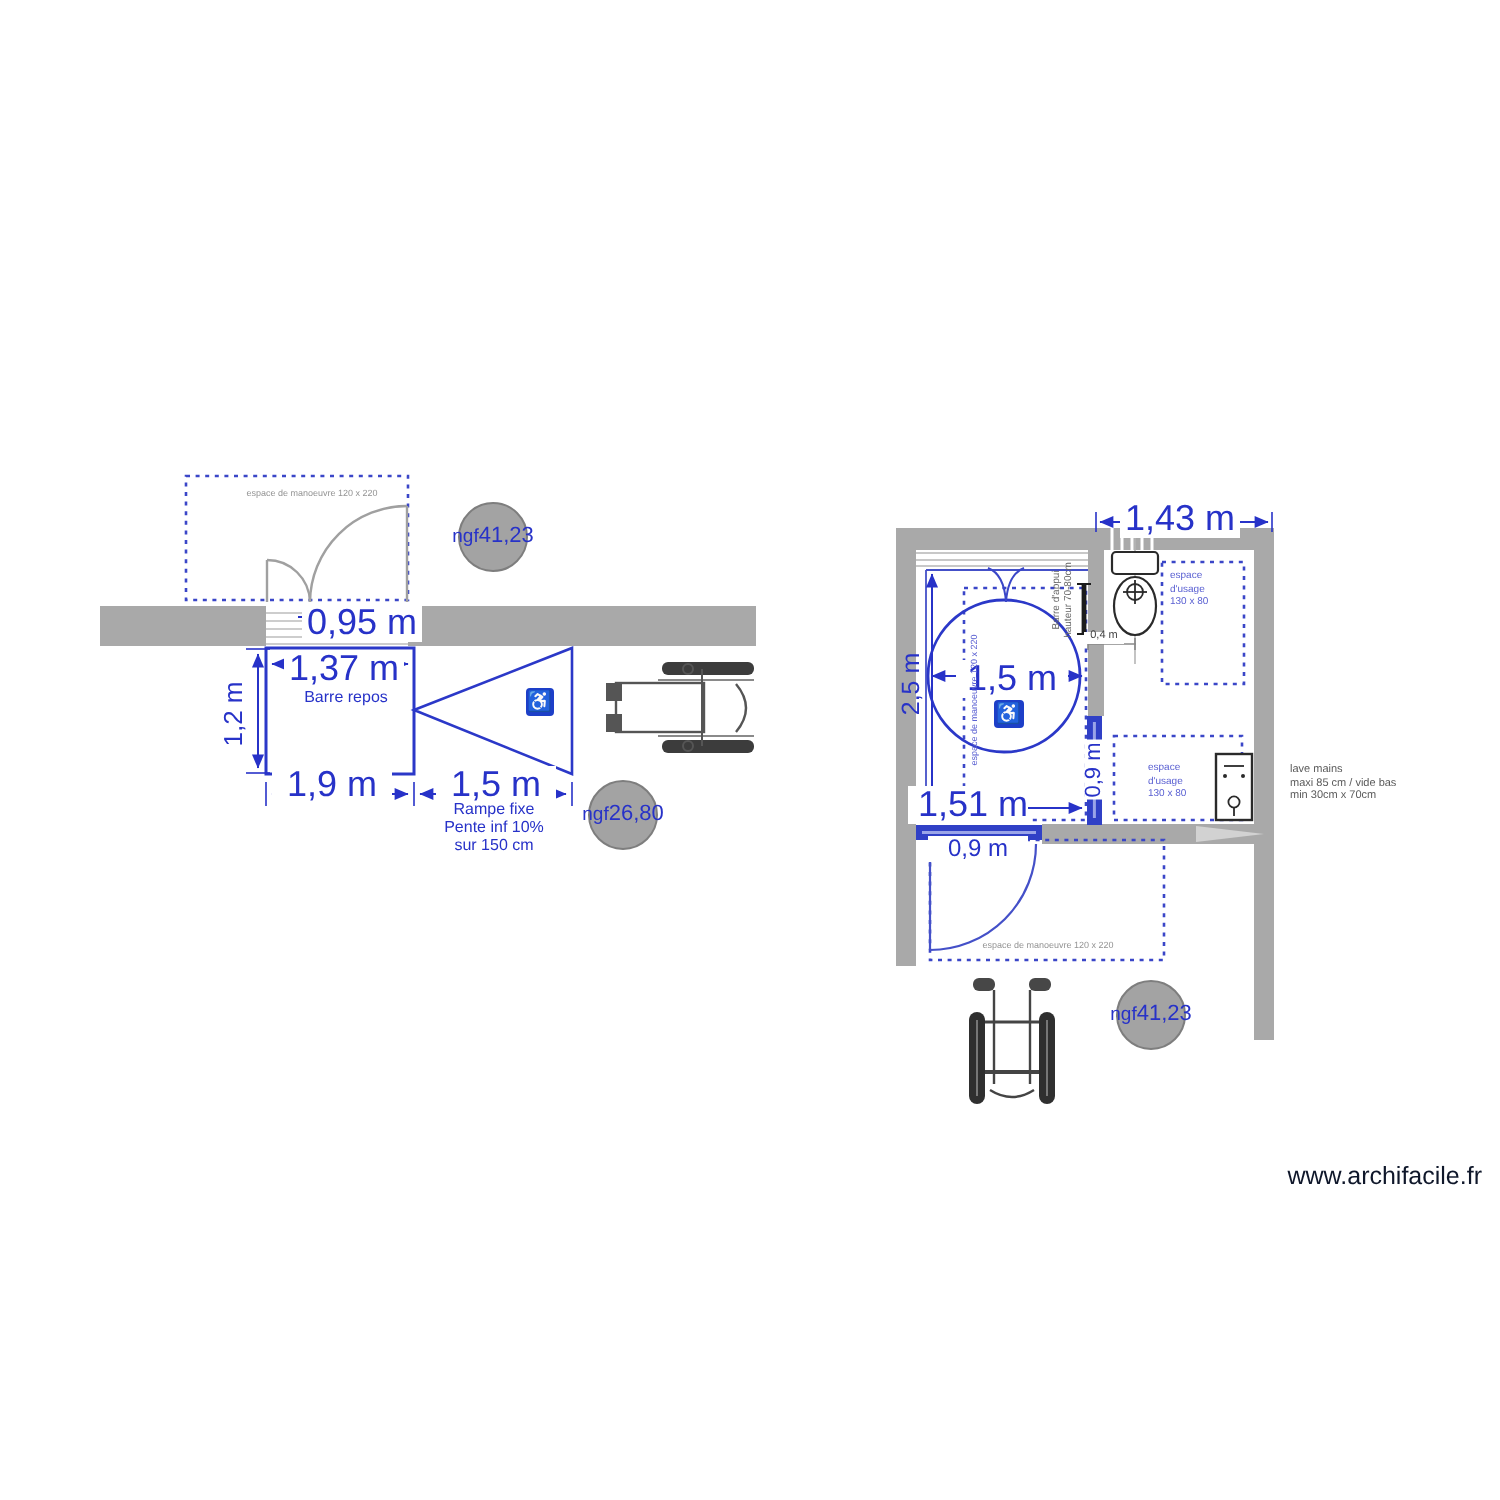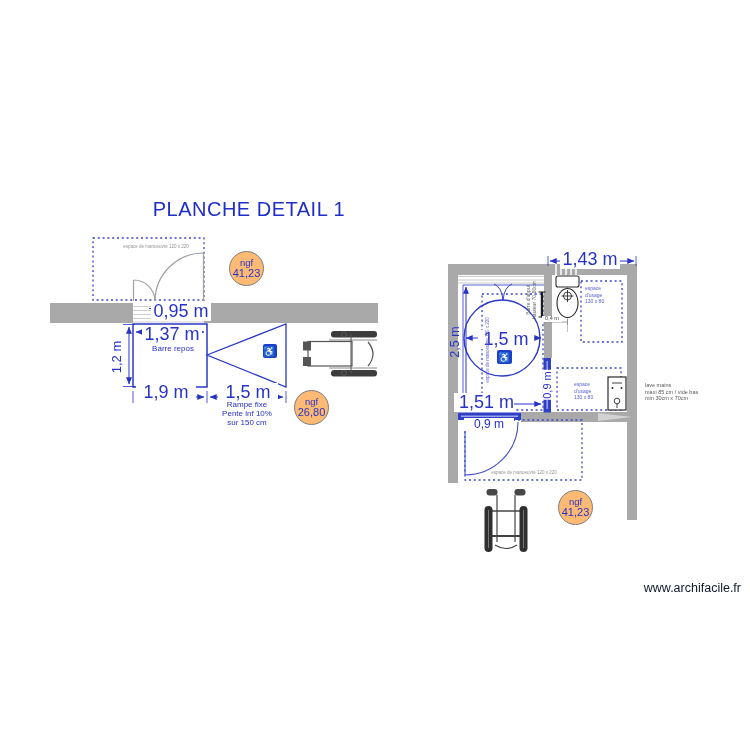--- a/index.html
+++ b/index.html
@@ -10,21 +10,21 @@
   .lbl{position:absolute;color:#2732c8;white-space:nowrap;line-height:1.05;}
   .c{text-align:center;}
   .bg{background:#fff;}
   .rot{transform:translate(-50%,-50%) rotate(-90deg);transform-origin:center;}
   .title{font-size:20px;color:#1f2ec8;letter-spacing:0.5px;}
   .dim{font-size:18px;}
   .tinyg{font-size:4.5px;color:#949494;}
   .tinyb{font-size:5px;color:#5a60d2;line-height:1.3;}
   .noteg{font-size:5.5px;color:#5a5a5a;line-height:1.2;}
   .ngf{position:absolute;width:33px;height:33px;border:1.2px solid #7e7e7e;border-radius:50%;
-       background:#fdba74;display:flex;flex-direction:column;align-items:center;justify-content:center;
+       background:#a3a3a3;display:flex;flex-direction:row;align-items:center;justify-content:center;
        color:#2732c8;}
   .ngf .l1{font-size:9.5px;line-height:1;}
   .ngf .l2{font-size:11px;line-height:1;}
   .wc-icon{position:absolute;background:#1d3fc8;color:#fff;border-radius:2px;
            display:flex;align-items:center;justify-content:center;}
   .watermark{font-size:12.5px;color:#0f172a;text-align:right;}
 </style>
 </head>
 <body>
 
@@ -194,21 +194,20 @@
     <rect x="484.5" y="506" width="8" height="46" rx="4" fill="#2f2f2f"></rect>
     <rect x="519.5" y="506" width="8" height="46" rx="4" fill="#2f2f2f"></rect>
     <line x1="488.5" y1="510" x2="488.5" y2="548" stroke="#777" stroke-width="1"></line>
     <line x1="523.5" y1="510" x2="523.5" y2="548" stroke="#777" stroke-width="1"></line>
     <path d="M495,545 Q506,552 517,545" fill="none" stroke="#444" stroke-width="1.2"></path>
   </g>
 </svg>
 
 <div class="labels">
 
-  <div class="lbl title c" style="left:149px;top:199px;width:200px;">PLANCHE DETAIL 1</div>
   <div class="lbl tinyg c" style="left:110px;top:245px;width:92px;">espace de manoeuvre 120 x 220</div>
   <div class="lbl dim c bg" style="left:151px;top:302px;width:60px;">0,95 m</div>
   <div class="lbl dim c bg" style="left:142px;top:325px;width:60px;">1,37 m</div>
   <div class="lbl c" style="left:138px;top:345px;width:70px;font-size:8px;">Barre repos</div>
   <div class="lbl rot" style="left:117px;top:357px;font-size:13px;">1,2 m</div>
   <div class="lbl dim c bg" style="left:136px;top:383px;width:60px;">1,9 m</div>
   <div class="lbl dim c bg" style="left:218px;top:383px;width:60px;">1,5 m</div>
   <div class="lbl c" style="left:214px;top:401px;width:66px;font-size:8px;line-height:1.12;">
     <div>Rampe fixe</div>
     <div>Pente inf 10%</div>

